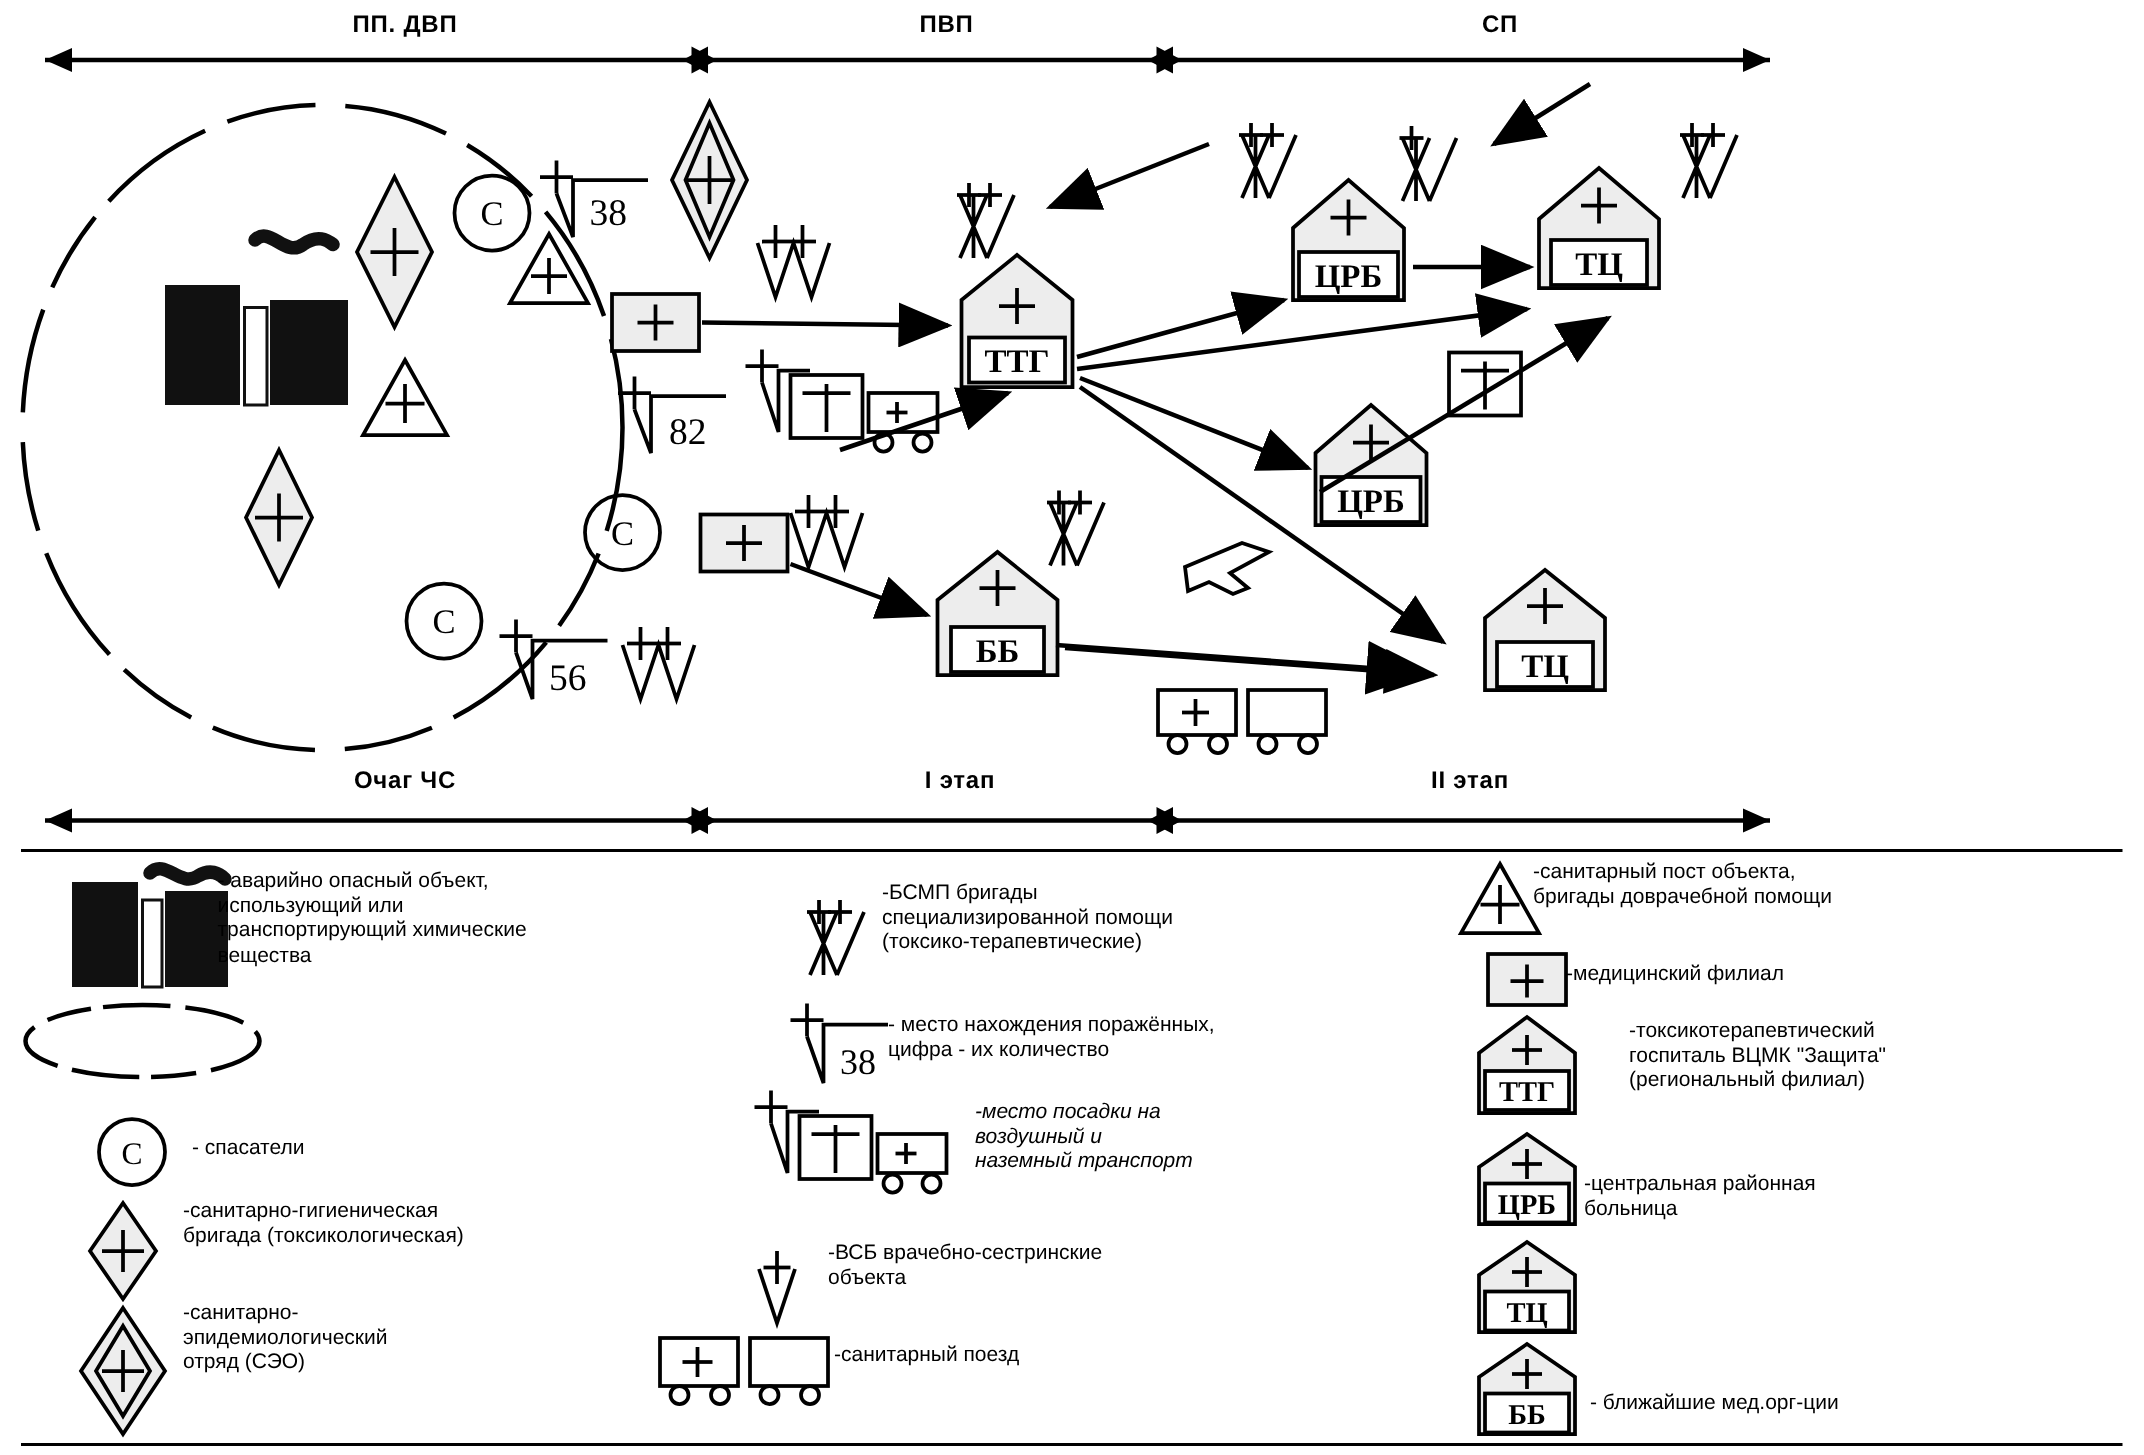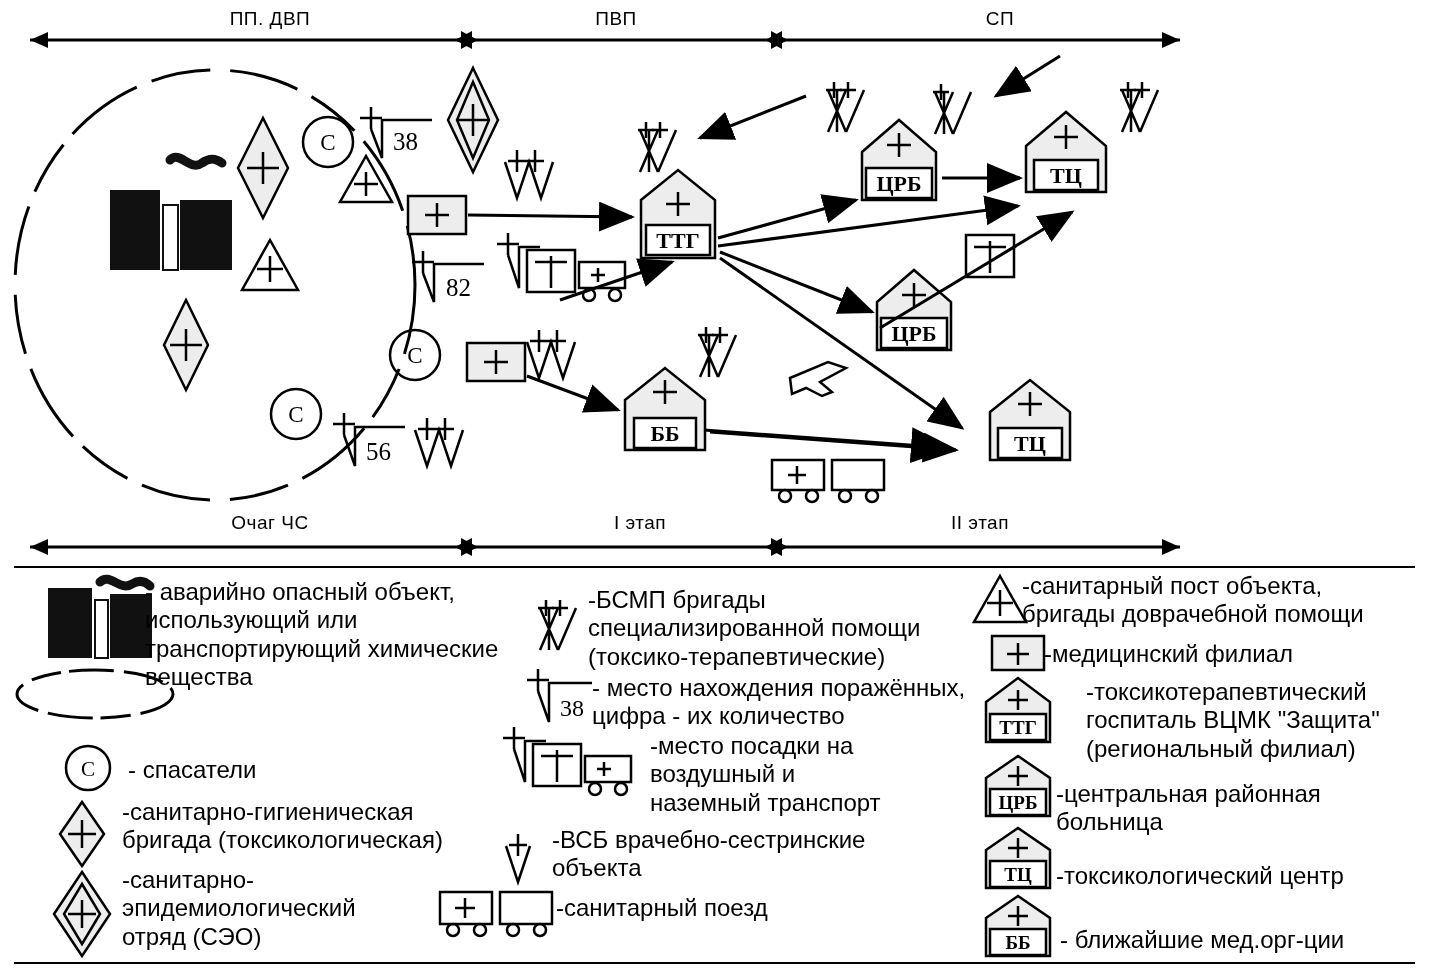--- a/index.html
+++ b/index.html
@@ -7,36 +7,36 @@
     width:1429px;height:970px;
     background:#ffffff;
     font-family:"Liberation Sans", sans-serif;
     color:#000;
     position:relative;
     overflow:hidden;
   }
   #stage{position:absolute;left:0;top:0;width:1429px;height:970px;}
   .abs{position:absolute;}
   .hdr{
-    font-weight:normal;font-size:19px;letter-spacing:.5px;text-align:center;
+    font-weight:bold;font-size:16px;letter-spacing:.5px;text-align:center;
     white-space:nowrap;
   }
-  .lblTxt{font-size:24px;line-height:1.18;}
+  .lblTxt{font-size:14px;line-height:1.18;}
   svg{display:block;overflow:visible;}
   .nofill{fill:none;stroke:#000;}
   .divider{position:absolute;left:14px;width:1401px;height:2px;background:#000;}
   .txtblk{position:absolute;white-space:pre-line;}
 </style>
 </head>
 <body>
 
 <div id="stage">
 
   <div class="abs hdr" style="left:150px;top:8px;width:240px;">ПП. ДВП</div>
-  <div class="abs hdr" style="left:496px;top:8px;width:240px;">ПВП</div>
+  <div class="abs hdr" style="left:511px;top:8px;width:240px;">ПВП</div>
   <div class="abs hdr" style="left:880px;top:8px;width:240px;">СП</div>
 
   <div class="abs hdr" style="left:140px;top:512px;width:260px;">Очаг ЧС</div>
   <div class="abs hdr" style="left:520px;top:512px;width:240px;">I этап</div>
   <div class="abs hdr" style="left:860px;top:512px;width:240px;">II этап</div>
 
   <svg class="abs" style="left:0;top:0;" width="1429" height="560">
     <defs>
       <marker id="ah" markerWidth="12" markerHeight="10" refX="11" refY="5" orient="auto">
         <path d="M0,0 L12,5 L0,10 z" fill="#000"></path>
@@ -489,31 +489,30 @@
 бригада (токсикологическая)</div>
   <div class="txtblk lblTxt" style="left:122px;top:866px;width:370px;">-санитарно-
 эпидемиологический
 отряд (СЭО)</div>
 
   <div class="txtblk lblTxt" style="left:588px;top:586px;width:390px;">-БСМП бригады
 специализированной помощи
 (токсико-терапевтические)</div>
   <div class="txtblk lblTxt" style="left:592px;top:674px;width:400px;">- место нахождения поражённых,
 цифра - их количество</div>
-  <div class="txtblk lblTxt" style="left:650px;top:732px;width:290px;">-место посадки на
+  <div class="txtblk lblTxt" style="left:650px;top:732px;width:290px;font-style:italic;">-место посадки на
 воздушный и
 наземный транспорт</div>
   <div class="txtblk lblTxt" style="left:552px;top:826px;width:360px;">-ВСБ врачебно-сестринские
 объекта</div>
   <div class="txtblk lblTxt" style="left:556px;top:894px;width:300px;">-санитарный поезд</div>
 
   <div class="txtblk lblTxt" style="left:1022px;top:572px;width:400px;">-санитарный пост объекта,
 бригады доврачебной помощи</div>
   <div class="txtblk lblTxt" style="left:1044px;top:640px;width:330px;">-медицинский филиал</div>
   <div class="txtblk lblTxt" style="left:1056px;top:678px;width:350px;margin-left:30px;">-токсикотерапевтический
 госпиталь ВЦМК "Защита"
 (региональный филиал)</div>
   <div class="txtblk lblTxt" style="left:1056px;top:780px;width:340px;">-центральная районная
 больница</div>
-  <div class="txtblk lblTxt" style="left:1056px;top:862px;width:350px;">-токсикологический центр</div>
   <div class="txtblk lblTxt" style="left:1060px;top:926px;width:350px;">- ближайшие мед.орг-ции</div>
 
 </div>
 
 </body></html>

